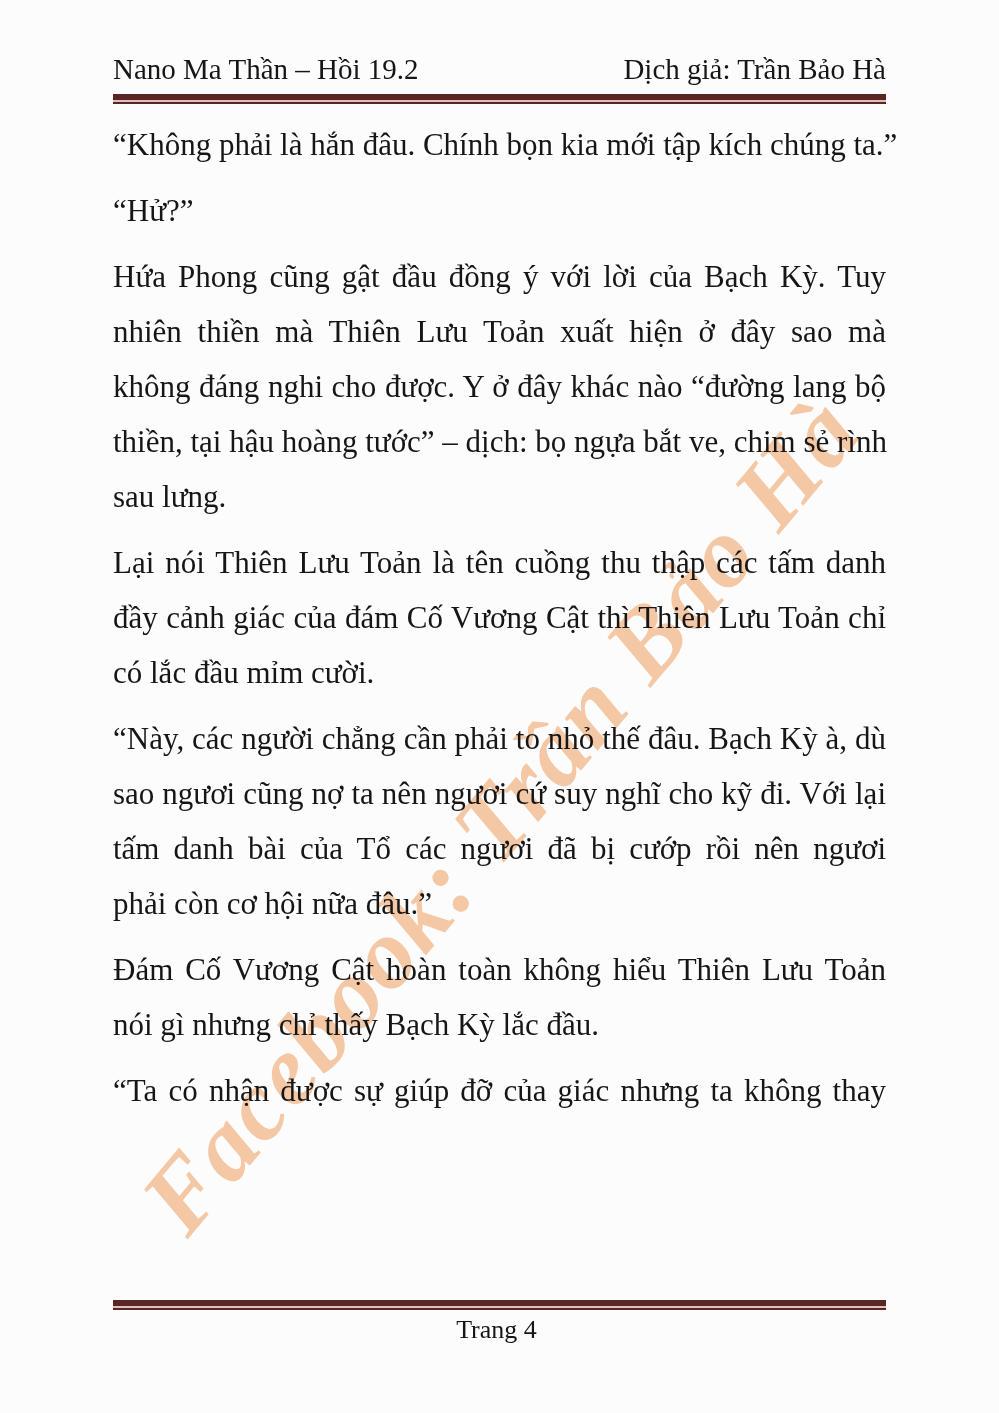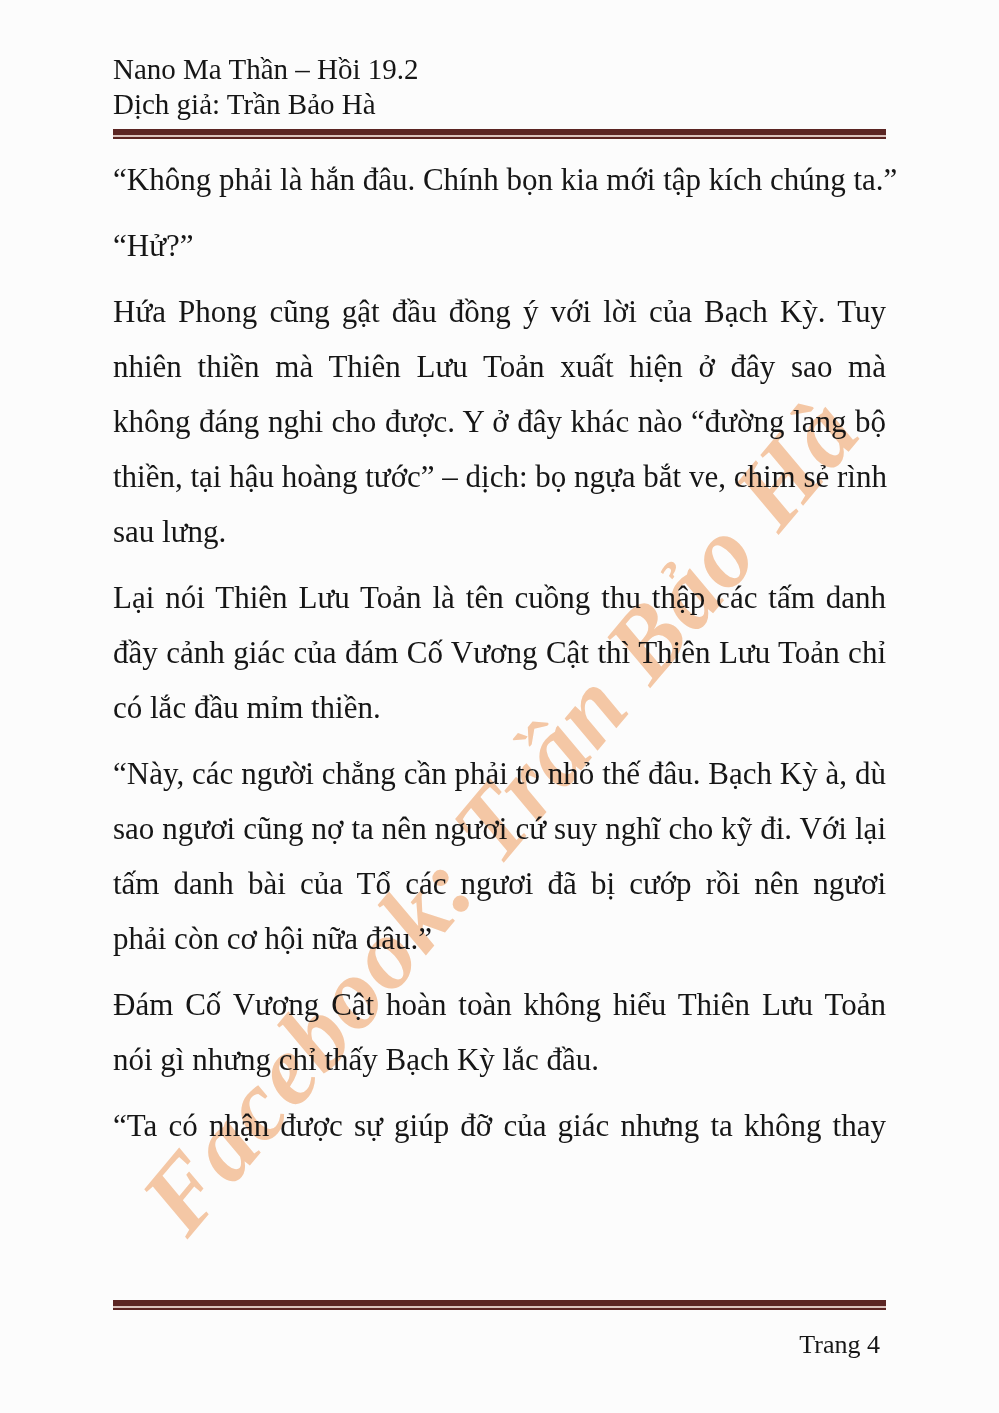--- a/index.html
+++ b/index.html
@@ -41,21 +41,20 @@
     z-index: 1;
     padding: 0 113px;
   }
   .header {
     display: flex;
     justify-content: space-between;
     align-items: baseline;
     padding-top: 52px;
     font-size: 29px;
     line-height: 1.2;
-    flex-direction: column;
   }
   .rule {
     margin-top: 7px;
     height: 2px;
     background: #d9c2bc;
     border-top: 6px solid #5b2523;
     border-bottom: 2px solid #5b2523;
   }
   
   .content {
@@ -78,25 +77,25 @@
   
   .footer {
     position: absolute;
     left: 113px;
     right: 113px;
     top: 1300px;
     z-index: 1;
   }
   .footer .rule { margin-top: 0; }
   .page-number {
-    text-align: right;
+    text-align: center;
     padding-right: 6px;
     font-size: 26px;
     line-height: 1.25;
-    margin-top: 19px;
+    margin-top: 4px;
   }
 </style>
 </head>
 <body>
 
 <div class="page">
 
   <div class="watermark">Facebook: Trần Bảo Hà</div>
 
   <div class="inner">
@@ -118,21 +117,21 @@
         <p class="para">
           <span class="line">Hứa Phong cũng gật đầu đồng ý với lời của Bạch Kỳ. Tuy</span>
           <span class="line">nhiên thiền mà Thiên Lưu Toản xuất hiện ở đây sao mà</span>
           <span class="line">không đáng nghi cho được. Y ở đây khác nào “đường lang bộ</span>
           <span class="line">thiền, tại hậu hoàng tước” – dịch: bọ ngựa bắt ve, chim sẻ rình</span>
           <span class="line last">sau lưng.</span>
         </p>
         <p class="para">
           <span class="line">Lại nói Thiên Lưu Toản là tên cuồng thu thập các tấm danh</span>
           <span class="line">đầy cảnh giác của đám Cố Vương Cật thì Thiên Lưu Toản chỉ</span>
-          <span class="line last">có lắc đầu mỉm thiền.</span>
+          <span class="line last">có lắc đầu mỉm cười.</span>
         </p>
         <p class="para">
           <span class="line">“Này, các người chẳng cần phải to nhỏ thế đâu. Bạch Kỳ à, dù</span>
           <span class="line">sao ngươi cũng nợ ta nên ngươi cứ suy nghĩ cho kỹ đi. Với lại</span>
           <span class="line">tấm danh bài của Tổ các ngươi đã bị cướp rồi nên ngươi</span>
           <span class="line last">phải còn cơ hội nữa đâu.”</span>
         </p>
         <p class="para">
           <span class="line">Đám Cố Vương Cật hoàn toàn không hiểu Thiên Lưu Toản</span>
           <span class="line last">nói gì nhưng chỉ thấy Bạch Kỳ lắc đầu.</span>

